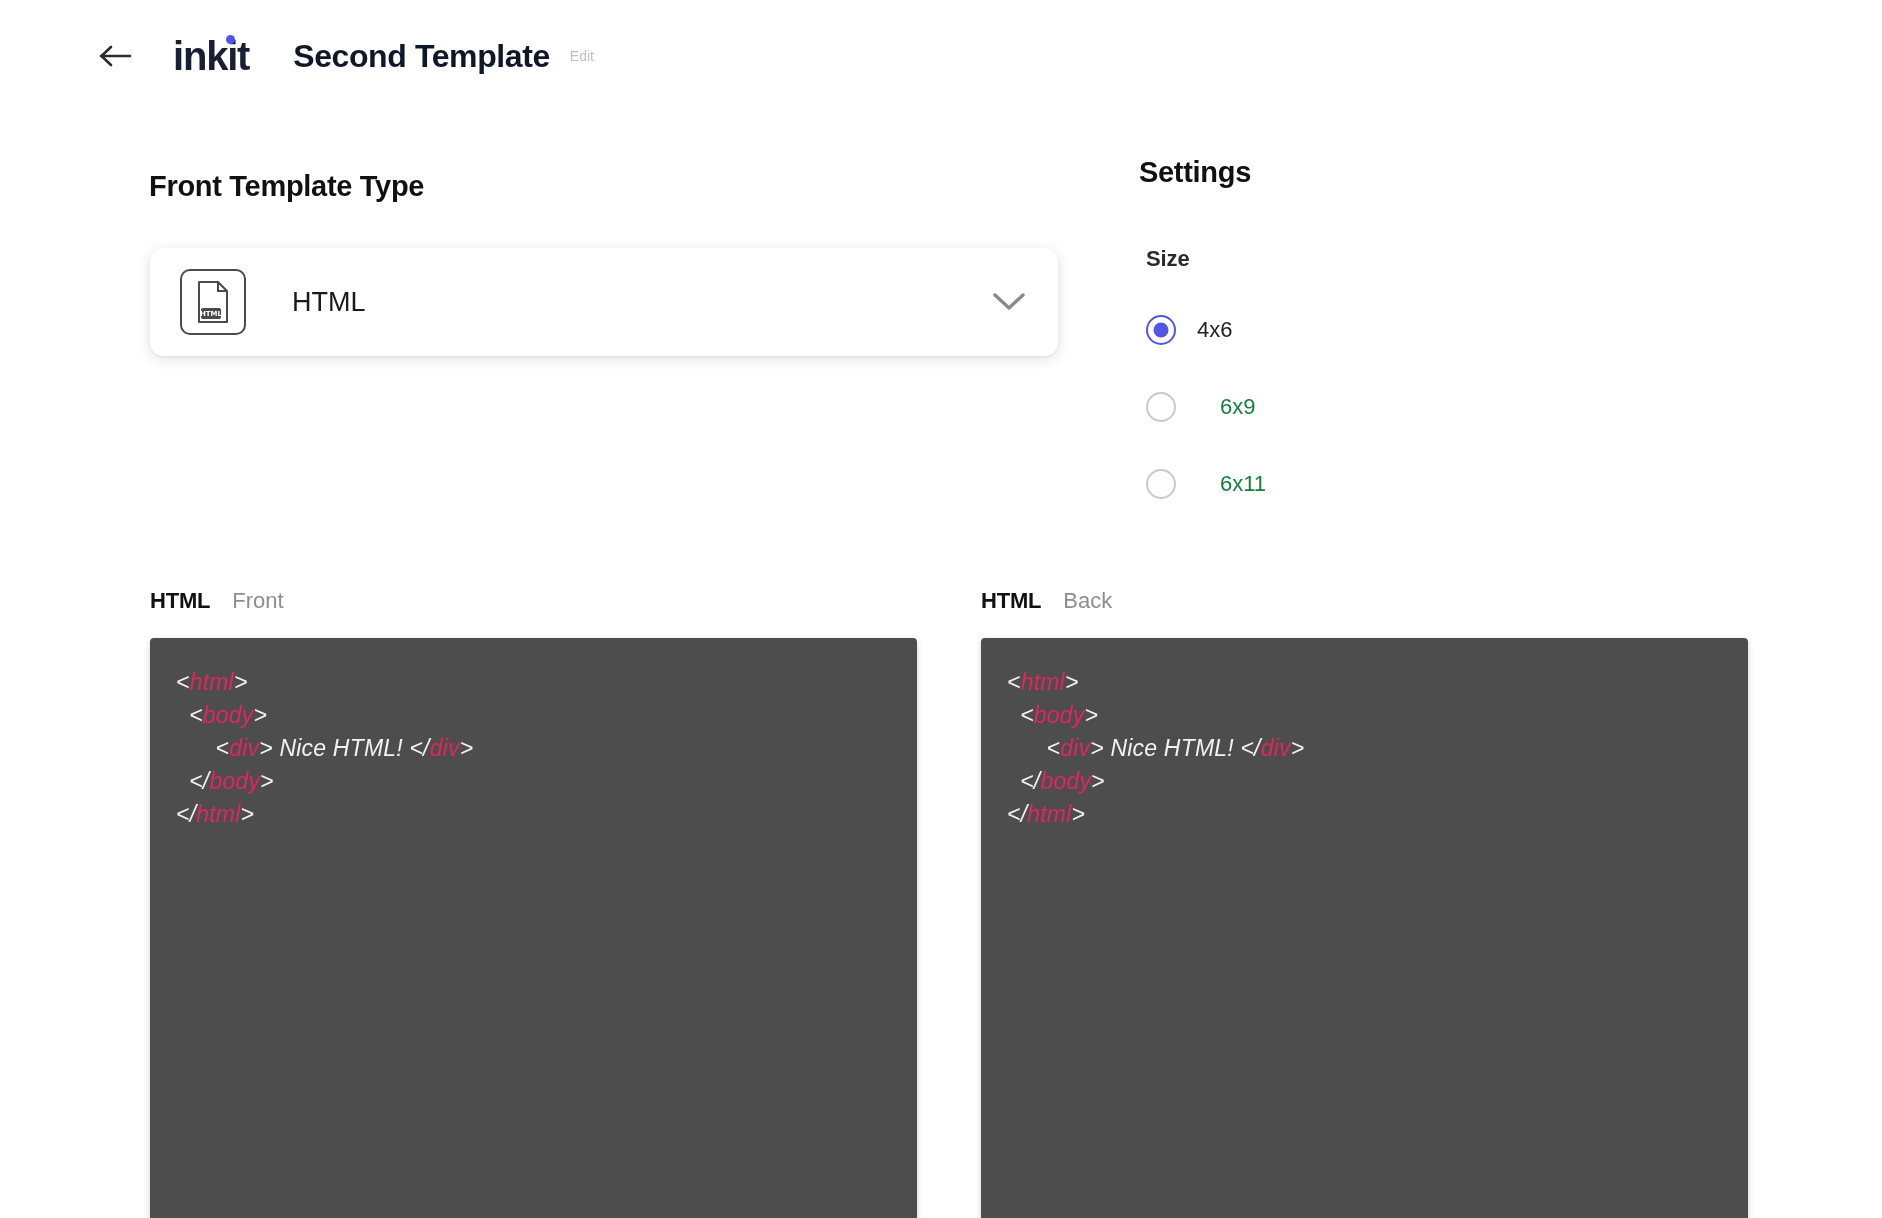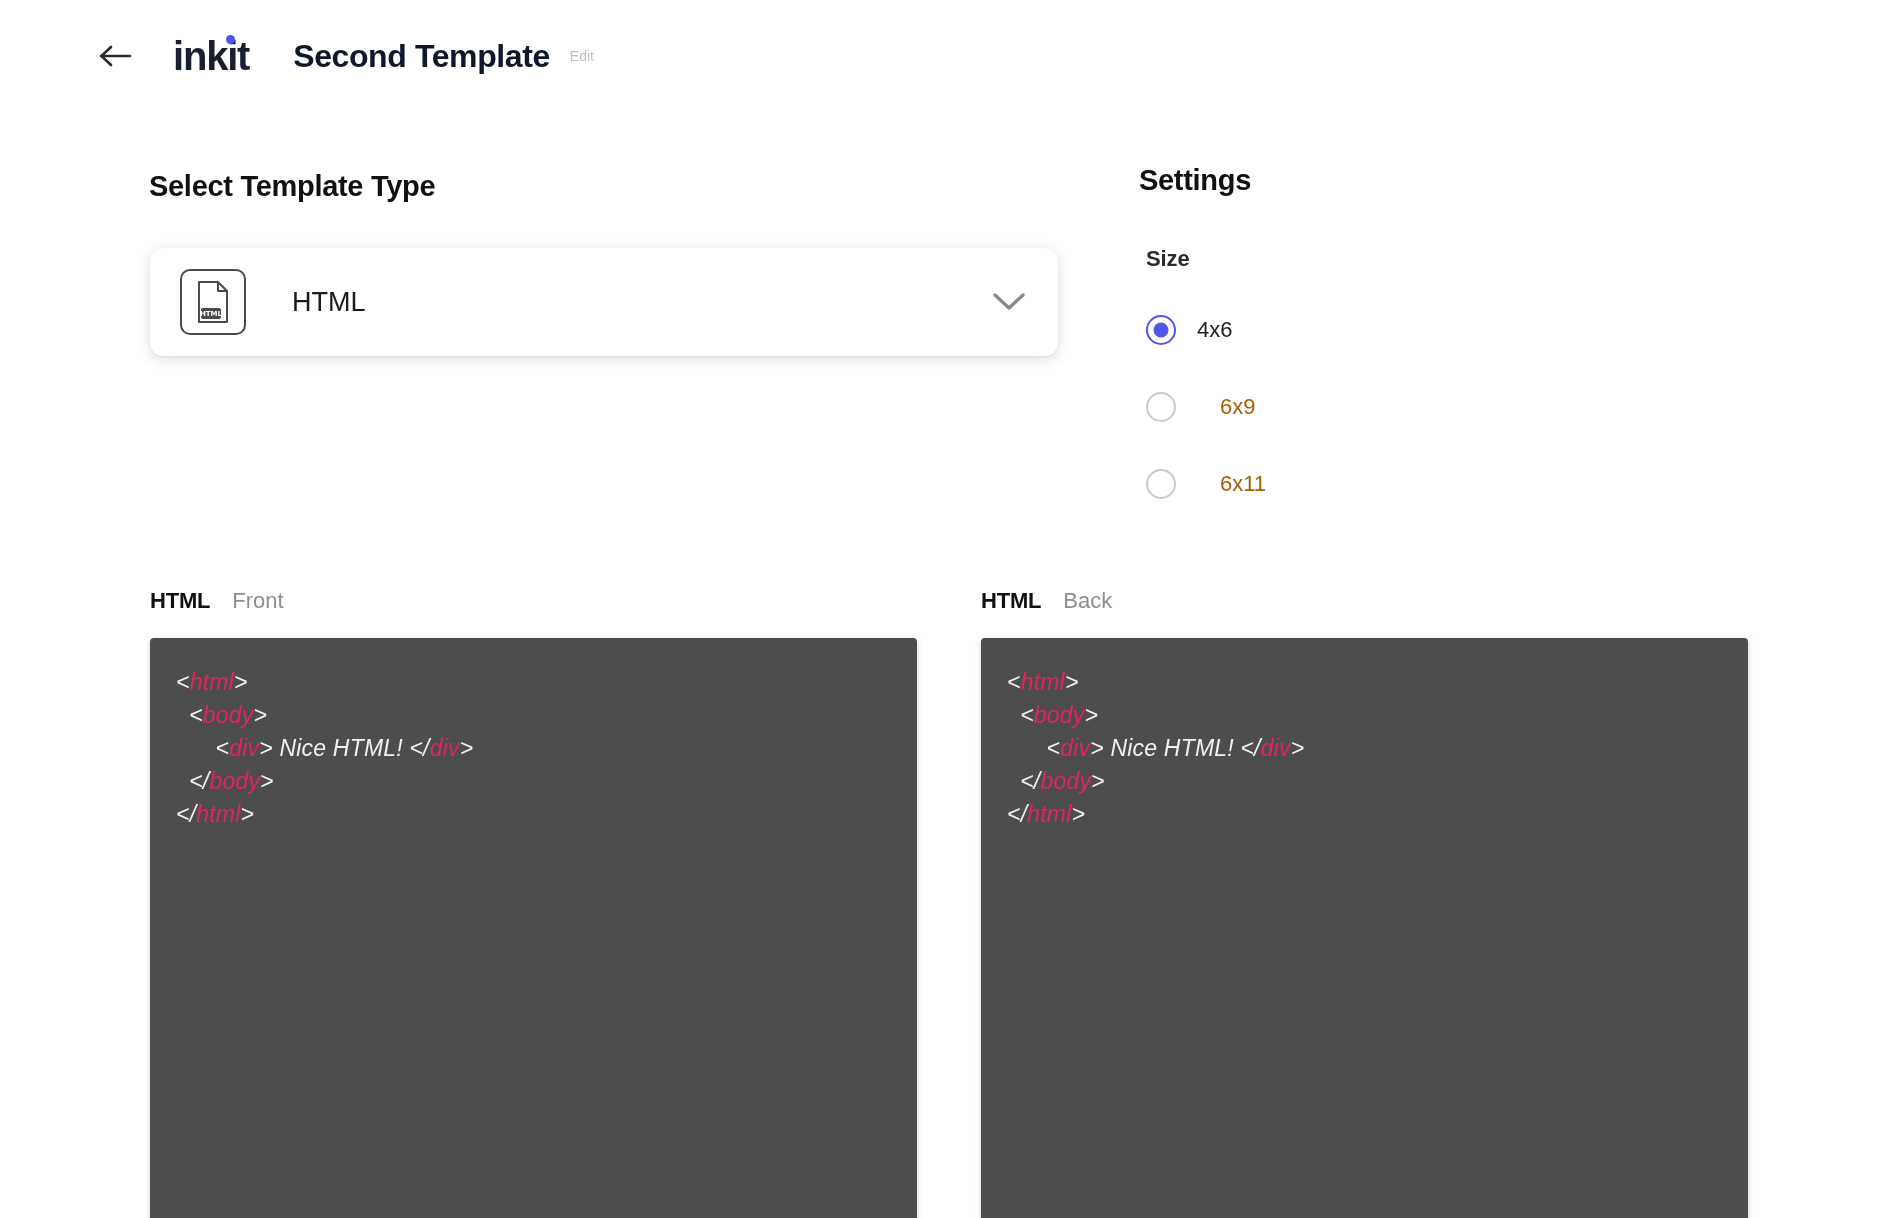--- a/index.html
+++ b/index.html
@@ -73,21 +73,21 @@
 
   
   .section-heading {
     position: absolute;
     font-size: 29px;
     font-weight: bold;
     color: #111111;
     letter-spacing: -0.3px;
   }
   #tpl-heading { left: 149px; top: 170px; }
-  #settings-heading { left: 1139px; top: 164px; }
+  #settings-heading { left: 1139px; top: 156px; }
 
   
   .dropdown {
     position: absolute;
     left: 150px;
     top: 248px;
     width: 908px;
     height: 108px;
     background: #ffffff;
     border-radius: 13px;
@@ -164,21 +164,21 @@
     transform: translate(-50%, -50%);
     width: 15px; height: 15px;
     border-radius: 50%;
     background: #5155e8;
   }
   .radio-label {
     margin-left: 21px;
     font-size: 22px;
     color: #1f1f1f;
   }
-  .radio-row.disabled .radio-label { color: #a16207; margin-left: 44px; }
+  .radio-row.disabled .radio-label { color: #15803d; margin-left: 44px; }
 
   
   .editor-block { position: absolute; }
   #editor-front { left: 150px; top: 588px; }
   #editor-back  { left: 981px; top: 588px; }
 
   .editor-caption {
     display: flex;
     align-items: baseline;
     margin-bottom: 24px;
@@ -233,21 +233,21 @@
   <div class="logo">
     <span>inkit</span>
     <span class="dot-blue"></span>
   </div>
 
   <div class="page-title">Second Template</div>
 
   <div class="edit-link">Edit</div>
 </div>
 
-<div class="section-heading" id="tpl-heading">Select Template Type</div>
+<div class="section-heading" id="tpl-heading">Front Template Type</div>
 
 <div class="dropdown">
   <div class="file-icon">
     <svg width="36" height="44" viewBox="0 0 36 44">
       <path d="M4 2 H23 L32 11 V42 H4 Z" fill="#ffffff" stroke="#4a4a4a" stroke-width="2" stroke-linejoin="round"></path>
       <path d="M23 2 V11 H32" fill="none" stroke="#4a4a4a" stroke-width="2" stroke-linejoin="round"></path>
       <rect x="6" y="28" width="20" height="11" rx="2" fill="#4a4a4a"></rect>
       <text x="16" y="36.4" font-family="DejaVu Sans, sans-serif" font-size="7" font-weight="bold" fill="#ffffff" text-anchor="middle">HTML</text>
     </svg>
   </div>

